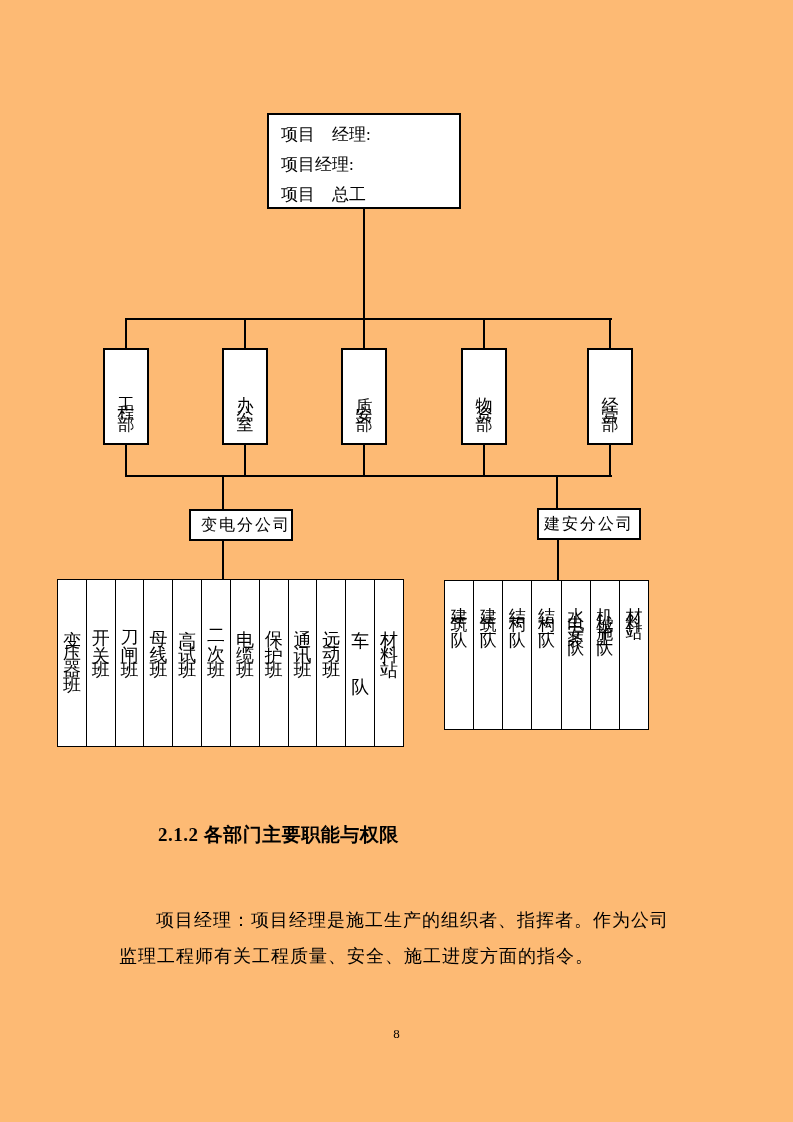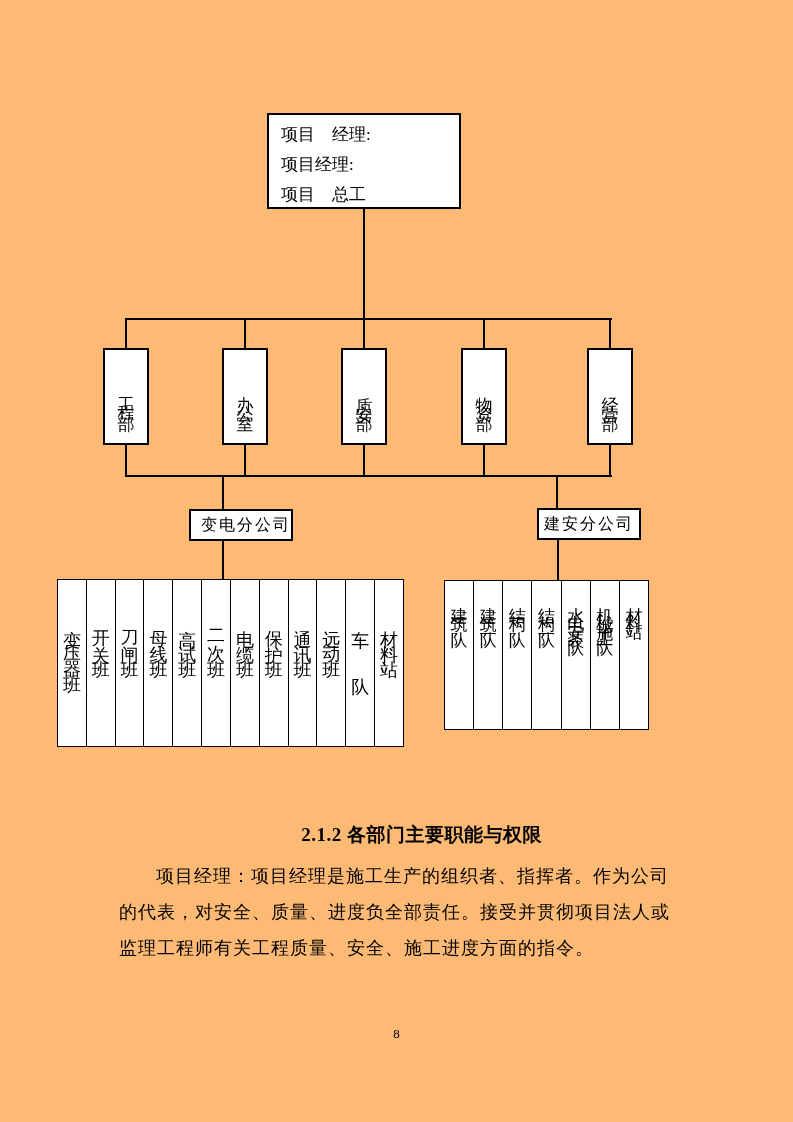--- a/index.html
+++ b/index.html
@@ -49,23 +49,23 @@
   .team-table.right{left:444px;top:580px;width:205px;height:150px;}
   .team-cell{flex:1;border-left:1.5px solid #000;display:flex;justify-content:center;box-sizing:border-box;}
   .team-cell:first-child{border-left:none;}
   .team-table.left .team-cell{padding-top:36px;}
   .team-table.left .vtext{font-size:18px;letter-spacing:15px;}
   .team-table.right .team-cell{padding-top:13px;}
   .team-table.right .vtext{font-size:17px;letter-spacing:8px;}
 
   
   .text-section{position:absolute;left:119px;top:822px;width:566px;}
-  .sec-heading{font-size:19px;font-weight:bold;letter-spacing:0.5px;height:36px;line-height:26px;padding-left:39px;text-align:center;}
+  .sec-heading{font-size:19px;font-weight:bold;letter-spacing:0.5px;height:36px;line-height:26px;padding-left:39px;}
   .body-line{font-size:18px;line-height:36px;height:36px;letter-spacing:1px;white-space:nowrap;}
-  .body-line.indent{padding-left:37px;}
+  .body-line.indent{padding-left:37px;margin-top:44px;}
   .page-number{position:absolute;left:0;top:1026px;width:793px;text-align:center;font-size:13px;}
 </style>
 </head>
 <body>
 
 <div class="page">
 
   <div>
 
     <div class="obox top-box">
@@ -180,19 +180,18 @@
       <div class="team-cell">
           <span class="vtext">材料站</span>
         </div>
     </div>
 
   </div>
 
   <div class="text-section">
     <div class="sec-heading">2.1.2 各部门主要职能与权限</div>
     <div class="body-line indent">项目经理：项目经理是施工生产的组织者、指挥者。作为公司</div>
-    <div class="body-line">的代表，对安全、质量、进度负全部责任。接受并贯彻项目法人或</div>
     <div class="body-line">监理工程师有关工程质量、安全、施工进度方面的指令。</div>
   </div>
 
   <div class="page-number">8</div>
 
 </div>
 
 </body></html>

